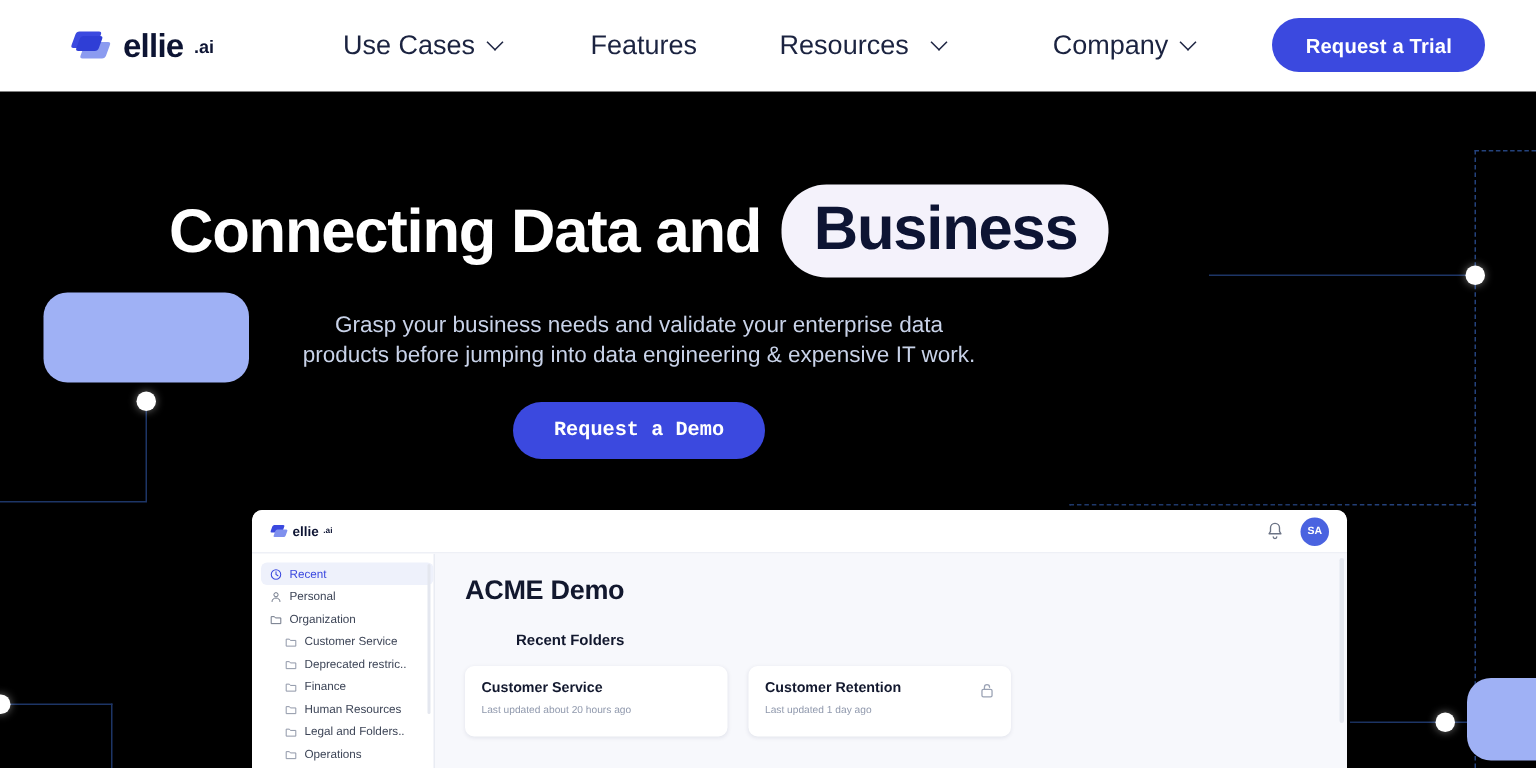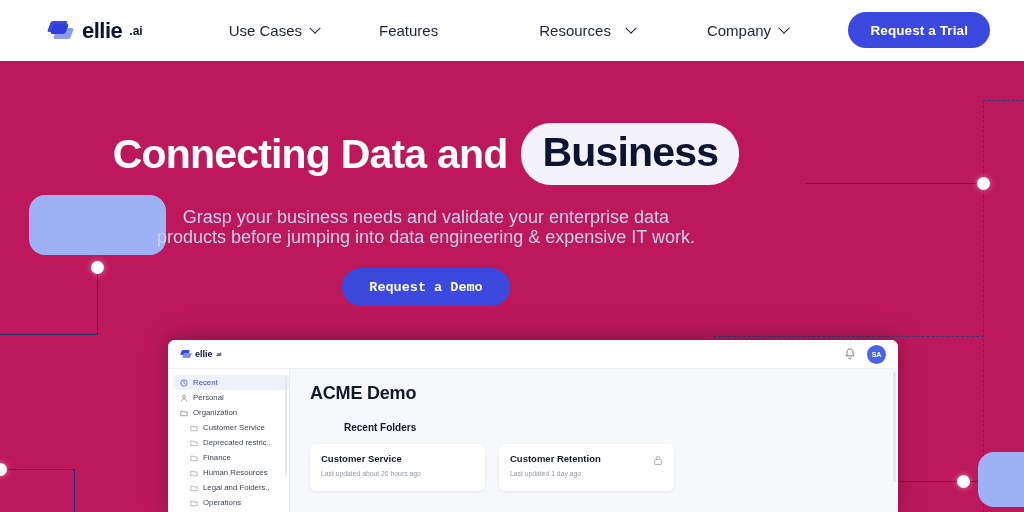--- a/index.html
+++ b/index.html
@@ -1,21 +1,21 @@
 <!DOCTYPE html>
 <html><head>
 <meta charset="utf-8">
 <style>
   * { margin:0; padding:0; box-sizing:border-box; }
   html, body { width:1024px; height:512px; overflow:hidden; }
   body {
     font-family:"Liberation Sans", sans-serif;
     background:#0b2051;
   }
-  .page { position:relative; width:1024px; height:512px; overflow:hidden; background:#be185d; }
+  .page { position:relative; width:1024px; height:512px; overflow:hidden; background:#000000; }
 
   
   .topnav {
     position:absolute; left:0; top:0; width:1024px; height:61px;
     background:#ffffff; display:flex; align-items:center; z-index:40;
   }
   .brand { display:flex; align-items:center; margin-left:49px; gap:7px; }
   .brand-mark { position:relative; width:26px; height:21px; }
   .brand-mark .p1 {
     position:absolute; left:0; top:1px; width:17px; height:11px;
@@ -28,21 +28,21 @@
   .brand-mark .p3 {
     position:absolute; left:3px; top:4px; width:15px; height:10px;
     background:#2f3ed6; transform:skewX(-20deg); border-radius:2px;
   }
   .brand-text { font-size:22px; font-weight:700; color:#0d1433; letter-spacing:-0.5px; }
   .brand-ai { font-size:12px; font-weight:600; color:#0d1433; }
 
   .navlinks { display:flex; align-items:center; margin-left:42px; }
   .navitem {
     display:flex; align-items:center; gap:9px;
-    font-size:15px; color:#1b2340; font-weight:400;
+    font-size:18px; color:#1b2340; font-weight:400;
     padding:0 0; cursor:pointer; white-space:nowrap;
   }
   .navitem + .navitem { margin-left:0; }
   .chev {
     display:inline-block; width:8px; height:8px;
     border-right:1.6px solid #1b2340; border-bottom:1.6px solid #1b2340;
     transform:rotate(45deg) translate(-2px,-2px);
   }
   .trial-btn {
     position:absolute; right:34px; top:12px;
@@ -78,21 +78,21 @@
     letter-spacing:-0.8px; white-space:nowrap;
   }
   .headline-pill {
     background:#f4f2fb; color:#0d1433;
     font-size:41px; font-weight:700; letter-spacing:-0.8px;
     border-radius:30px; padding:6px 21px 9px; margin-left:14px;
     white-space:nowrap;
   }
   .subtitle {
     margin-top:22px; text-align:center;
-    font-size:18px; line-height:20px; color:#c8d2e8; font-weight:400;
+    font-size:15px; line-height:20px; color:#c8d2e8; font-weight:400;
   }
   .demo-wrap { display:flex; justify-content:center; margin-top:21px; }
   .demo-btn {
     background:#3b49df; color:#fff; border:none; border-radius:22px;
     height:38px; padding:0 27px; font-size:13.5px; font-weight:700;
     font-family:Liberation Mono, monospace; cursor:pointer;
   }
 
   
   .app {
@@ -203,21 +203,21 @@
     </div>
 
     <div class="navlinks">
       <div class="navitem" style="margin-left:44px;">
         <span>Use Cases</span>
         <span class="chev"></span>
       </div>
       <div class="navitem" style="margin-left:60px;">
         <span>Features</span>
       </div>
-      <div class="navitem" style="margin-left:101px;gap:16px;">
+      <div class="navitem" style="margin-left:55px;gap:16px;">
         <span>Resources</span>
         <span class="chev"></span>
       </div>
       <div class="navitem" style="margin-left:72px;">
         <span>Company</span>
         <span class="chev"></span>
       </div>
       <div class="navitem" style="margin-left:65px;">
         <span>Partners</span>
       </div>

